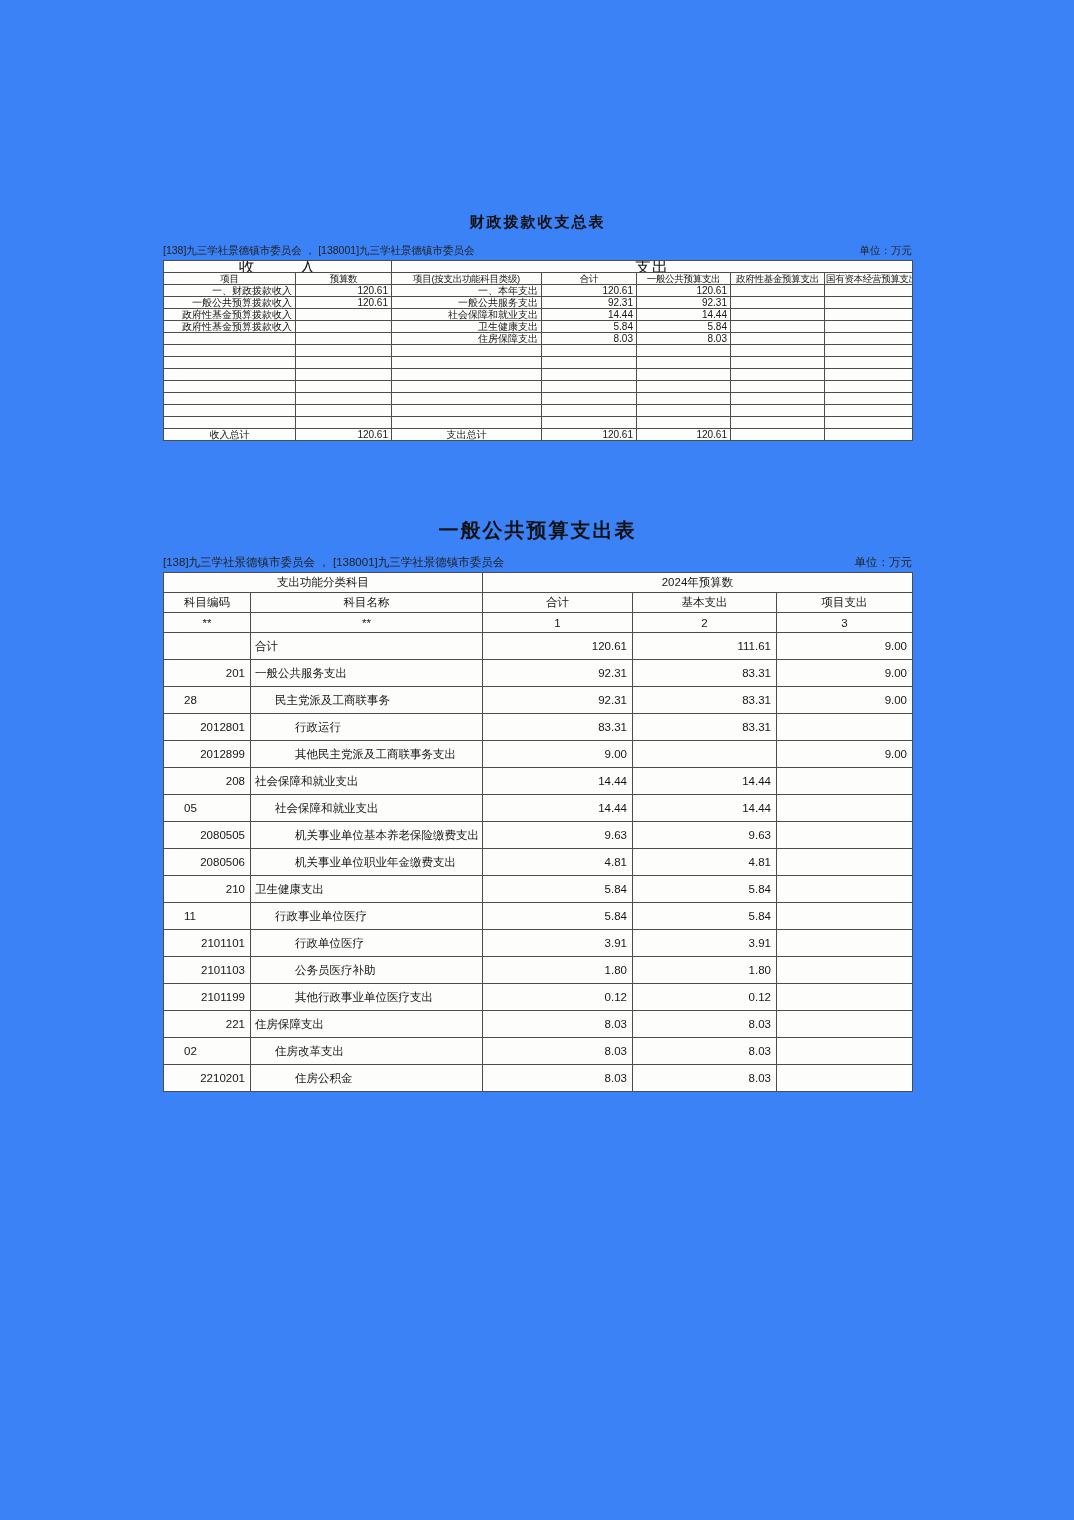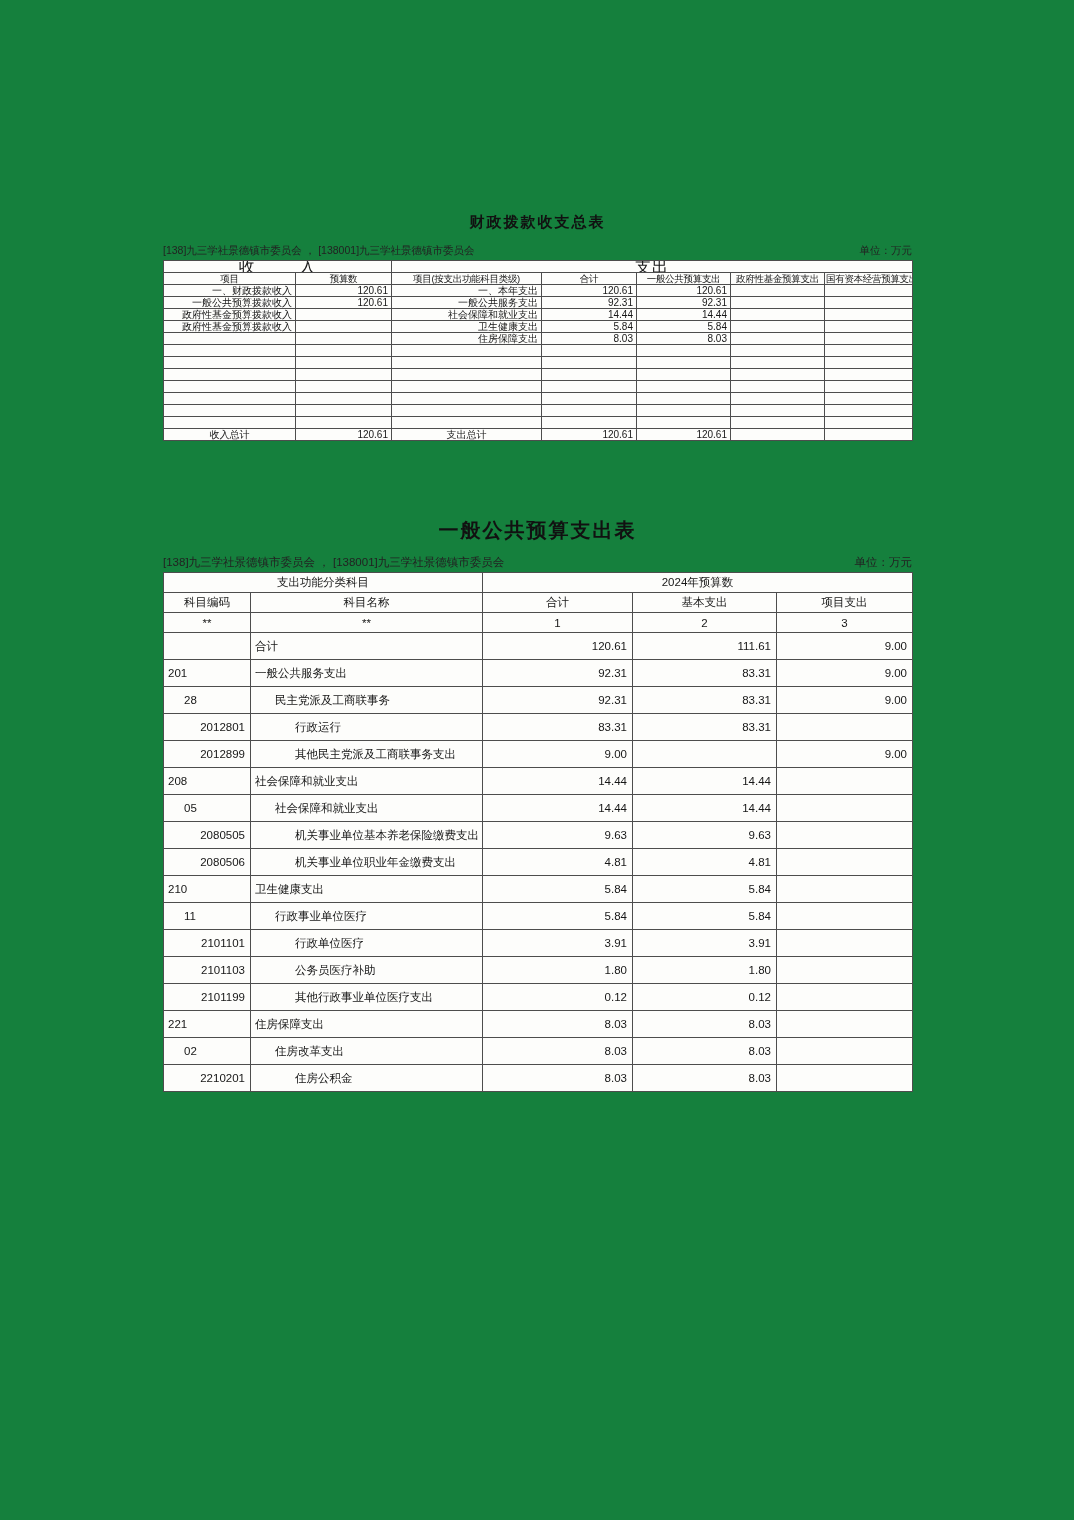--- a/index.html
+++ b/index.html
@@ -1,21 +1,21 @@
 <!DOCTYPE html>
 <html><head>
 <meta charset="utf-8">
 <style>
   * { box-sizing: border-box; }
   html, body { margin: 0; padding: 0; background: #ffffff; }
   .page {
     position: relative;
     width: 1074px;
     height: 1520px;
-    background: #15803d;
+    background: #3b82f6;
     font-family: "Liberation Sans", sans-serif;
     color: #161616;
     overflow: hidden;
   }
   .content {
     position: absolute;
     left: 163px;
     top: 213px;
     width: 749px;
   }
@@ -73,21 +73,21 @@
   .t2 tbody td {
     height: 27px;
     padding: 0 5px;
     white-space: nowrap;
   }
   .num { text-align: right; }
   .ctr { text-align: center; }
   .lft { text-align: right; }
   
   .ind1 { padding-left: 14px !important; }
-  .clvl1 { padding-left: 4px !important; text-align: left; }
+  .clvl1 { padding-left: 4px !important; text-align: right; }
   .clvl2 { padding-left: 20px !important; text-align: left; }
   .clvl3 { padding-left: 32px !important; text-align: right; }
   .nlvl1 { padding-left: 4px !important; text-align: left; }
   .nlvl2 { padding-left: 24px !important; text-align: left; }
   .nlvl3 { padding-left: 44px !important; text-align: left; }
 </style>
 </head>
 <body>
 
 <div class="page">

